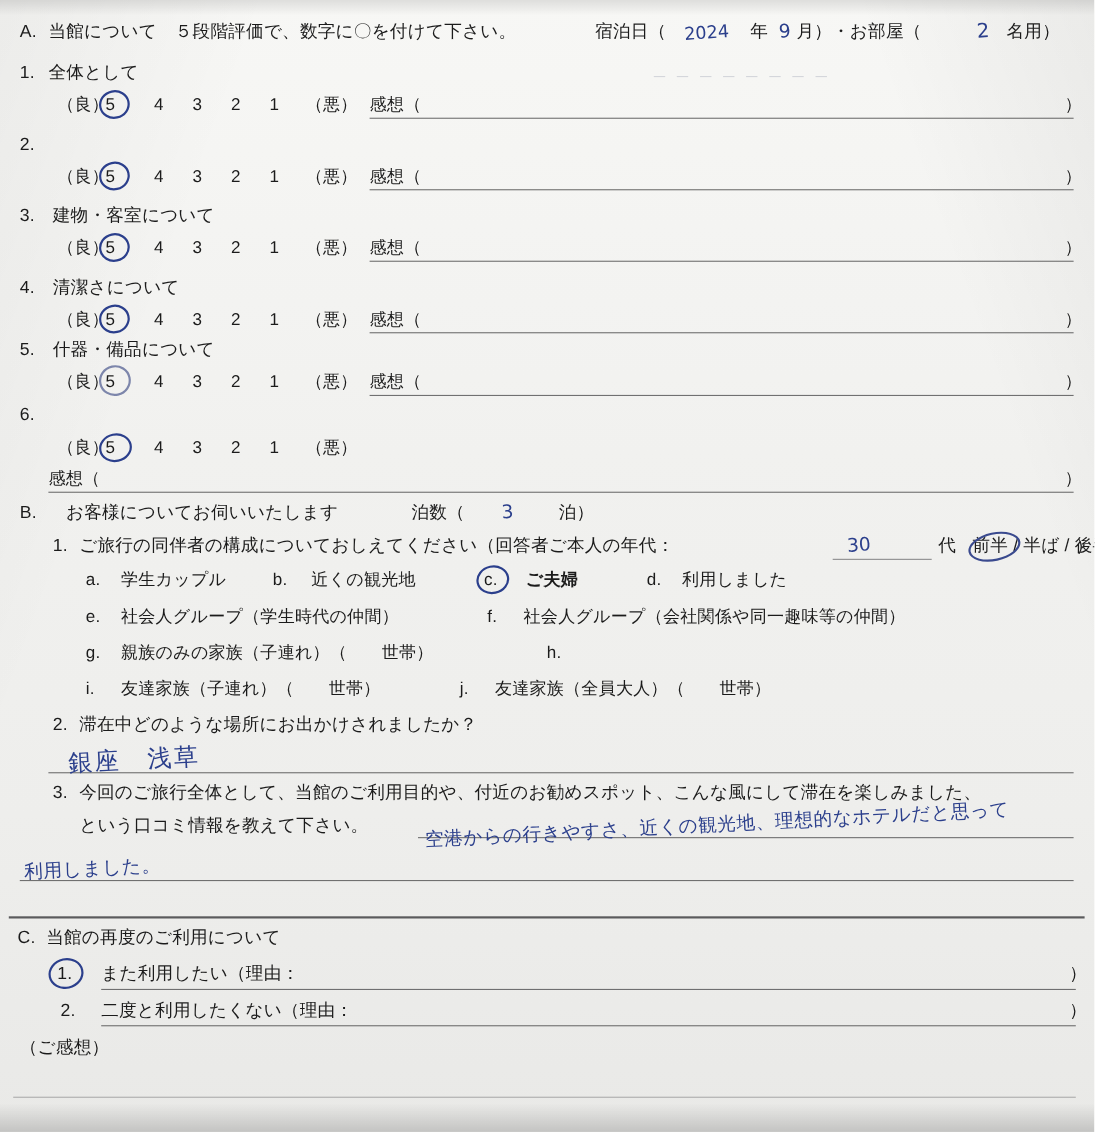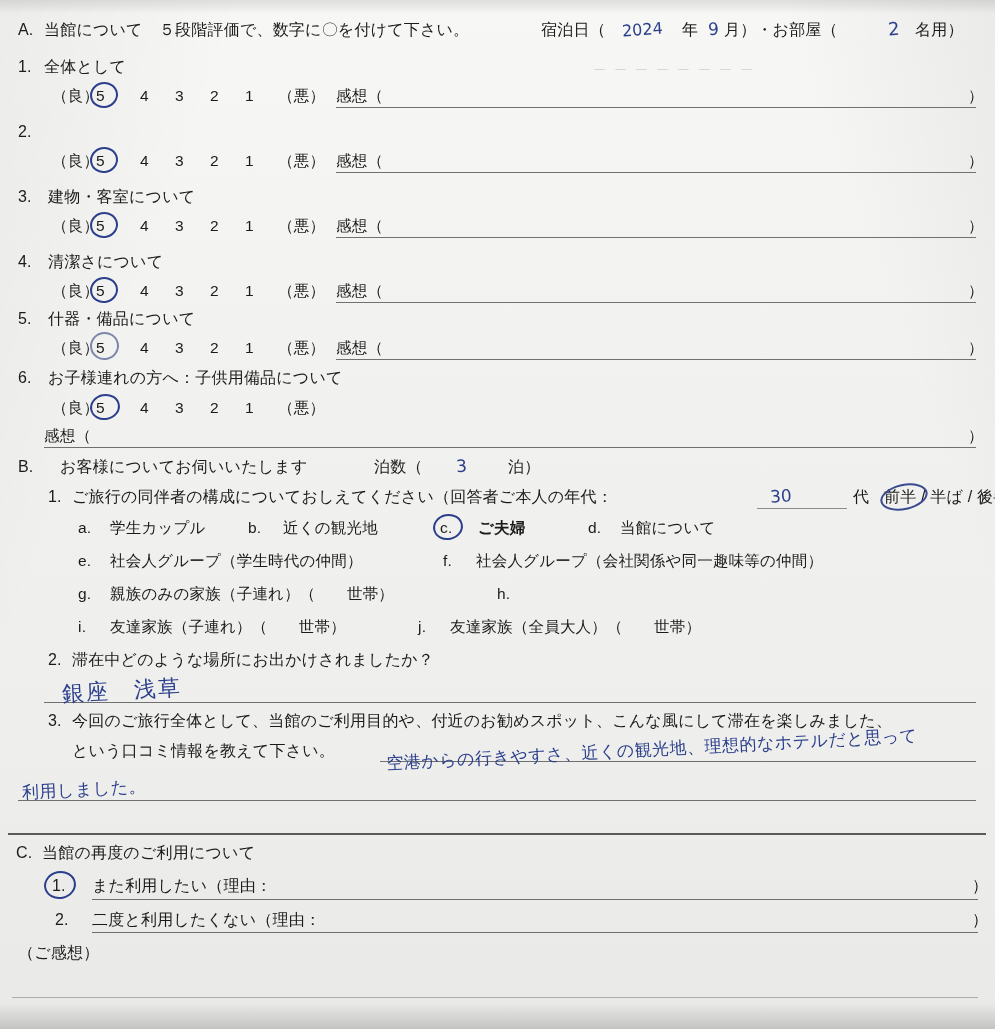--- a/index.html
+++ b/index.html
@@ -173,21 +173,20 @@
   <div class="txt" style="left:175px; top:340px;">3</div>
   <div class="txt" style="left:210px; top:340px;">2</div>
   <div class="txt" style="left:245px; top:340px;">1</div>
   <div class="txt" style="left:278px; top:340px;">（悪）</div>
   <div class="txt" style="left:336px; top:340px;">感想（</div>
   <div class="rule" style="left:336px; top:359px; width:640px;"></div>
   <div class="txt" style="left:968px; top:340px;">）</div>
   <div class="circle" style="left:90px; top:332px; width:25px; height:24px; border-color:#7d86ab;"></div>
 
   <div class="txt sec" style="left:18px; top:370px;">6.</div>
-  <div class="txt sec" style="left:48px; top:370px;">お子様連れの方へ：子供用備品について</div>
   <div class="txt" style="left:52px; top:400px;">（良）</div>
   <div class="txt" style="left:96px; top:400px;">5</div>
   <div class="txt" style="left:140px; top:400px;">4</div>
   <div class="txt" style="left:175px; top:400px;">3</div>
   <div class="txt" style="left:210px; top:400px;">2</div>
   <div class="txt" style="left:245px; top:400px;">1</div>
   <div class="txt" style="left:278px; top:400px;">（悪）</div>
   <div class="circle" style="left:90px; top:394px; width:26px; height:22px;"></div>
   <div class="txt" style="left:44px; top:428px;">感想（</div>
   <div class="rule" style="left:44px; top:447px; width:932px;"></div>
@@ -209,21 +208,21 @@
   <div class="circle" style="left:880px; top:484px; width:44px; height:22px; border-color:#3a4a8e;"></div>
 
   <div class="txt" style="left:78px; top:520px;">a.</div>
   <div class="txt" style="left:110px; top:520px;">学生カップル</div>
   <div class="txt" style="left:248px; top:520px;">b.</div>
   <div class="txt" style="left:283px; top:520px;">近くの観光地</div>
   <div class="txt" style="left:440px; top:520px;">c.</div>
   <div class="circle" style="left:433px; top:514px; width:26px; height:22px; border-color:#2b3f8c;"></div>
   <div class="txt" style="left:478px; top:520px;font-weight:bold;">ご夫婦</div>
   <div class="txt" style="left:588px; top:520px;">d.</div>
-  <div class="txt" style="left:620px; top:520px;">当館について</div>
+  <div class="txt" style="left:620px; top:520px;">利用しました</div>
 
   <div class="txt" style="left:78px; top:553px;">e.</div>
   <div class="txt" style="left:110px; top:553px;">社会人グループ（学生時代の仲間）</div>
   <div class="txt" style="left:443px; top:553px;">f.</div>
   <div class="txt" style="left:476px; top:553px;">社会人グループ（会社関係や同一趣味等の仲間）</div>
 
   <div class="txt" style="left:78px; top:586px;">g.</div>
   <div class="txt" style="left:110px; top:586px;">親族のみの家族（子連れ）（　　世帯）</div>
   <div class="txt" style="left:497px; top:586px;">h.</div>
 

